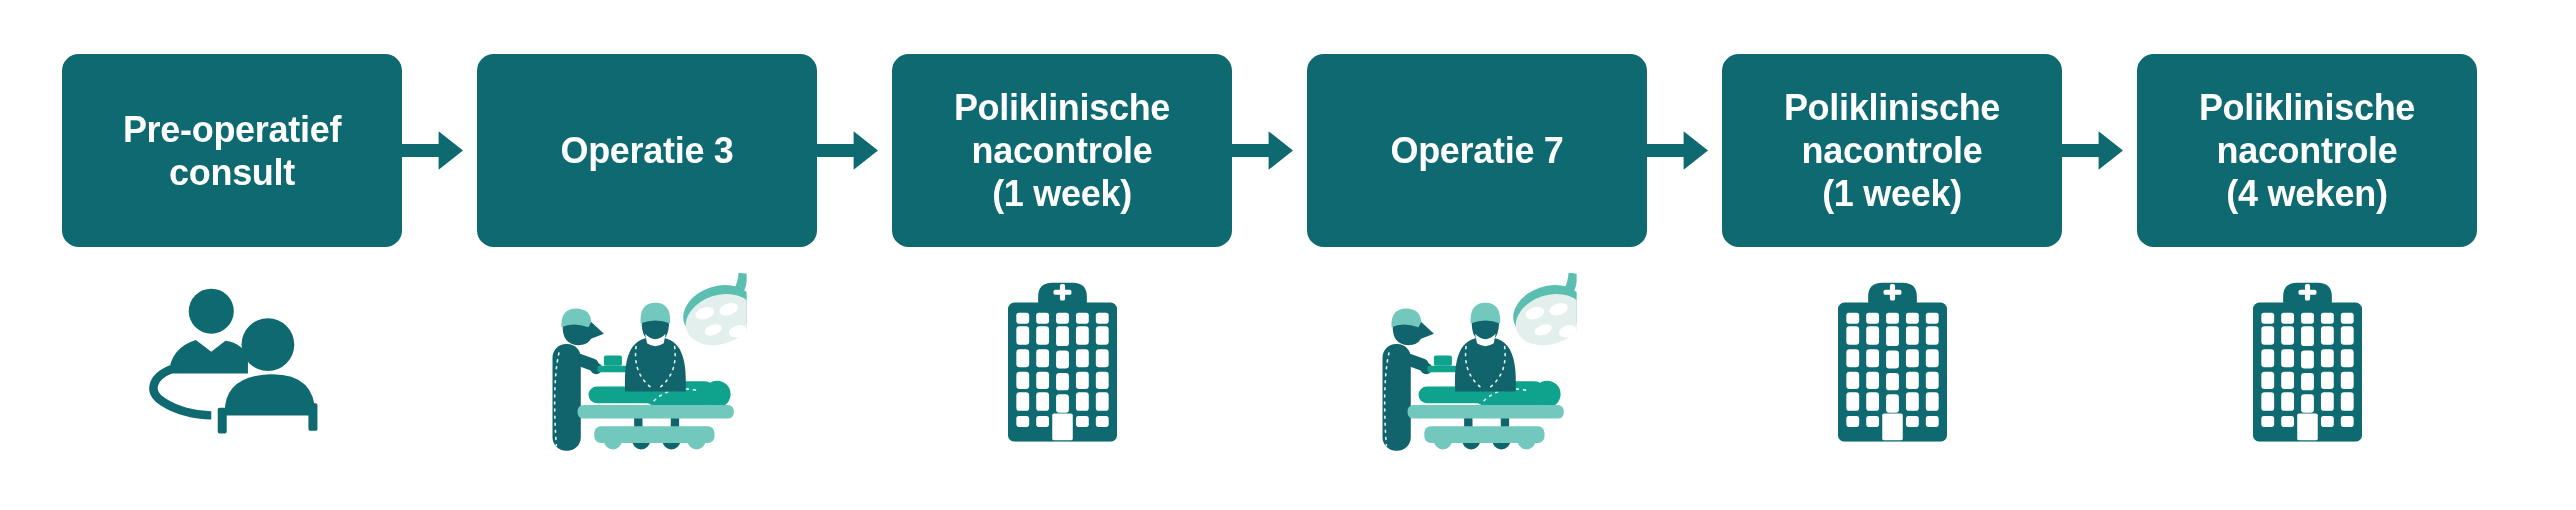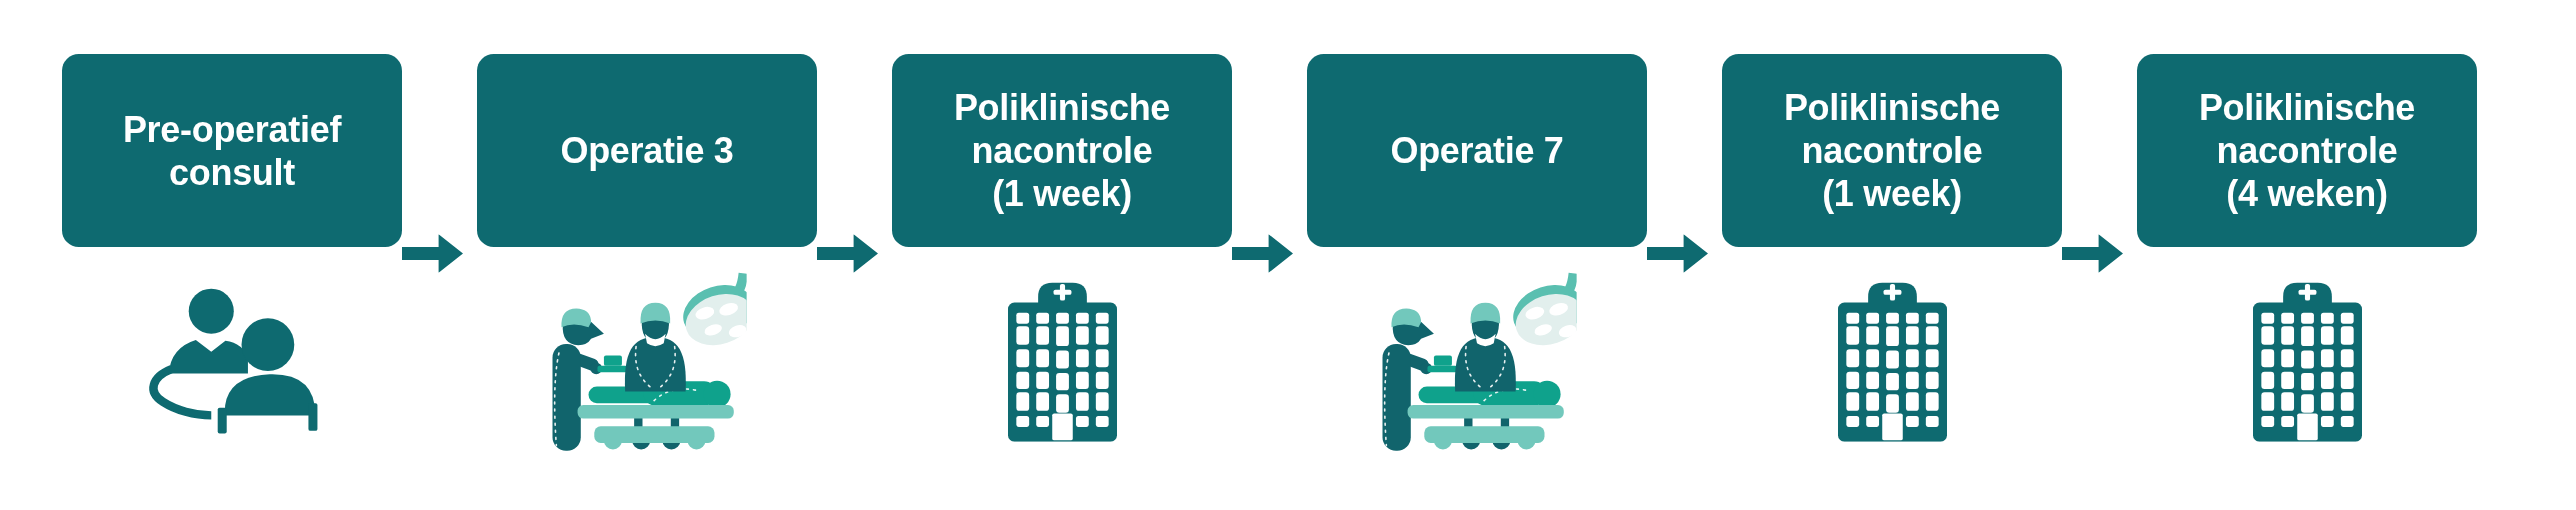--- a/index.html
+++ b/index.html
@@ -6,21 +6,21 @@
     margin:0; padding:0;
     width:2576px; height:510px;
     background:#ffffff;
     font-family:"Liberation Sans", sans-serif;
     overflow:hidden;
   }
   .canvas{ position:relative; width:2576px; height:510px; }
 
   .flow{
     display:flex;
-    align-items:center;
+    align-items:flex-start;
     padding:54px 0 0 62px;
   }
   .step{
     width:340px; flex:none;
     display:flex; flex-direction:column; align-items:center;
   }
   .box{
     width:340px; height:193px;
     background:var(--box_fill,#0E6A70);
     border-radius:16.7px;

